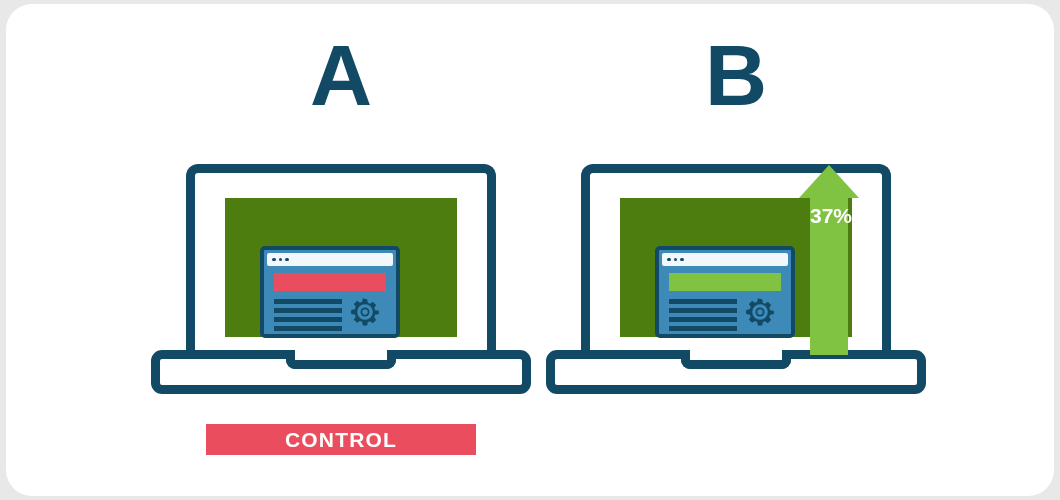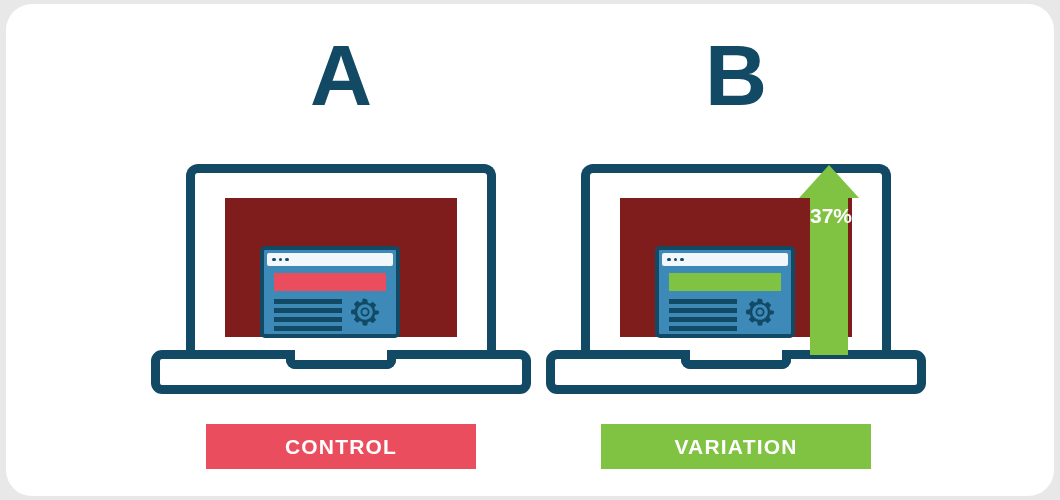--- a/index.html
+++ b/index.html
@@ -77,21 +77,21 @@
     border-radius: 12px 12px 0 0;
     background: #ffffff;
   }
   
   .screen {
     position: absolute;
     left: 30px;
     top: 25px;
     right: 30px;
     bottom: 22px;
-    background: #7f1d1d;
+    background: #4d7c0f;
     overflow: visible;
   }
 
   
   .base {
     position: absolute;
     left: 50px;
     top: 186px;
     width: 380px;
     height: 44px;
@@ -239,21 +239,21 @@
     width: 30px;
     height: 30px;
   }
 
   
   .label-banner {
     position: absolute;
     top: 420px;
     left: 105px;
     width: 270px;
-    height: 45px;
+    height: 31px;
     display: flex;
     align-items: center;
     justify-content: center;
     color: #ffffff;
     font-size: 21px;
     font-weight: bold;
     letter-spacing: 1.2px;
     user-select: none;
   }
   .label-banner.red { background: #ea4e5e; }
@@ -344,19 +344,16 @@
               </svg>
             </div>
 
           </div>
         </div>
 
         <div class="base"></div>
         <div class="notch"></div>
       </div>
 
-      <div class="label-banner green">
-        <span>VARIATION</span>
-      </div>
     </div>
 
   </div>
 </div>
 
 </body></html>

